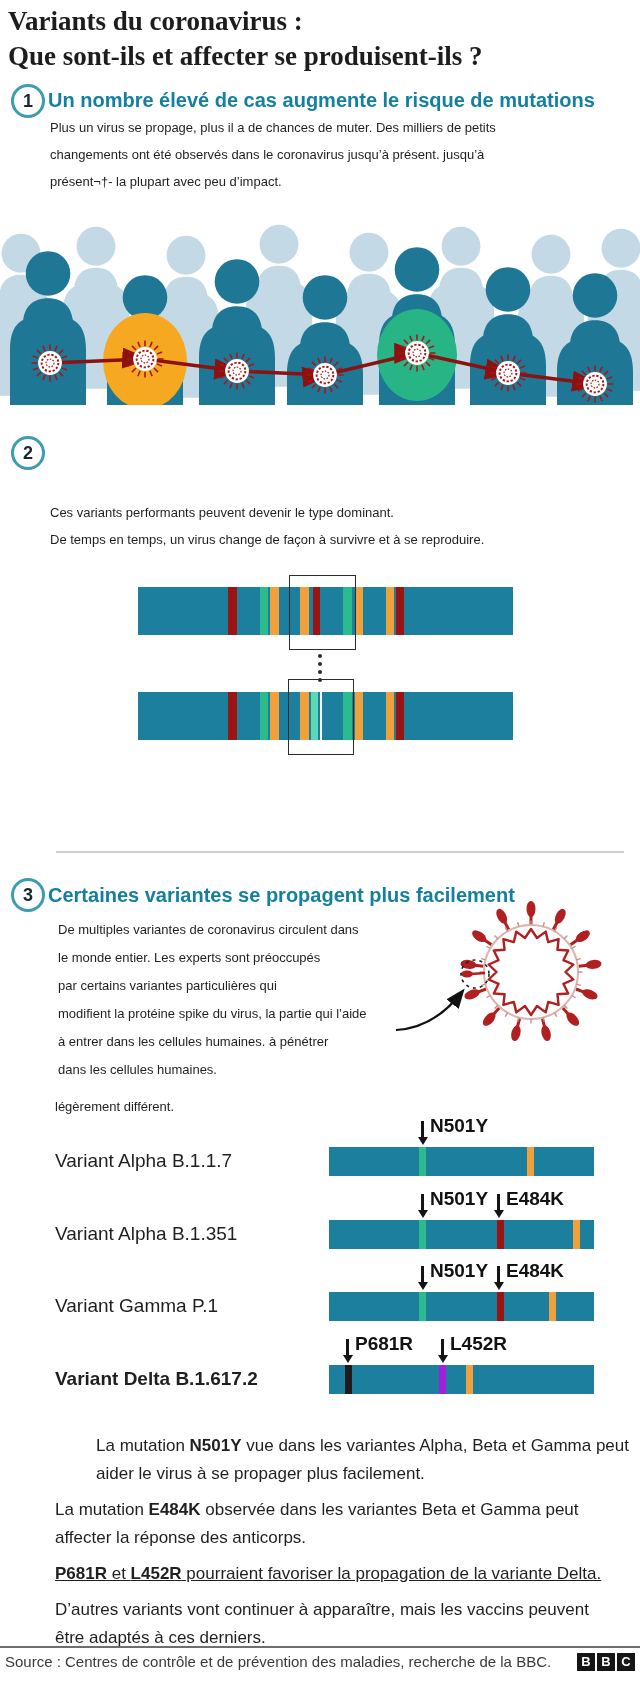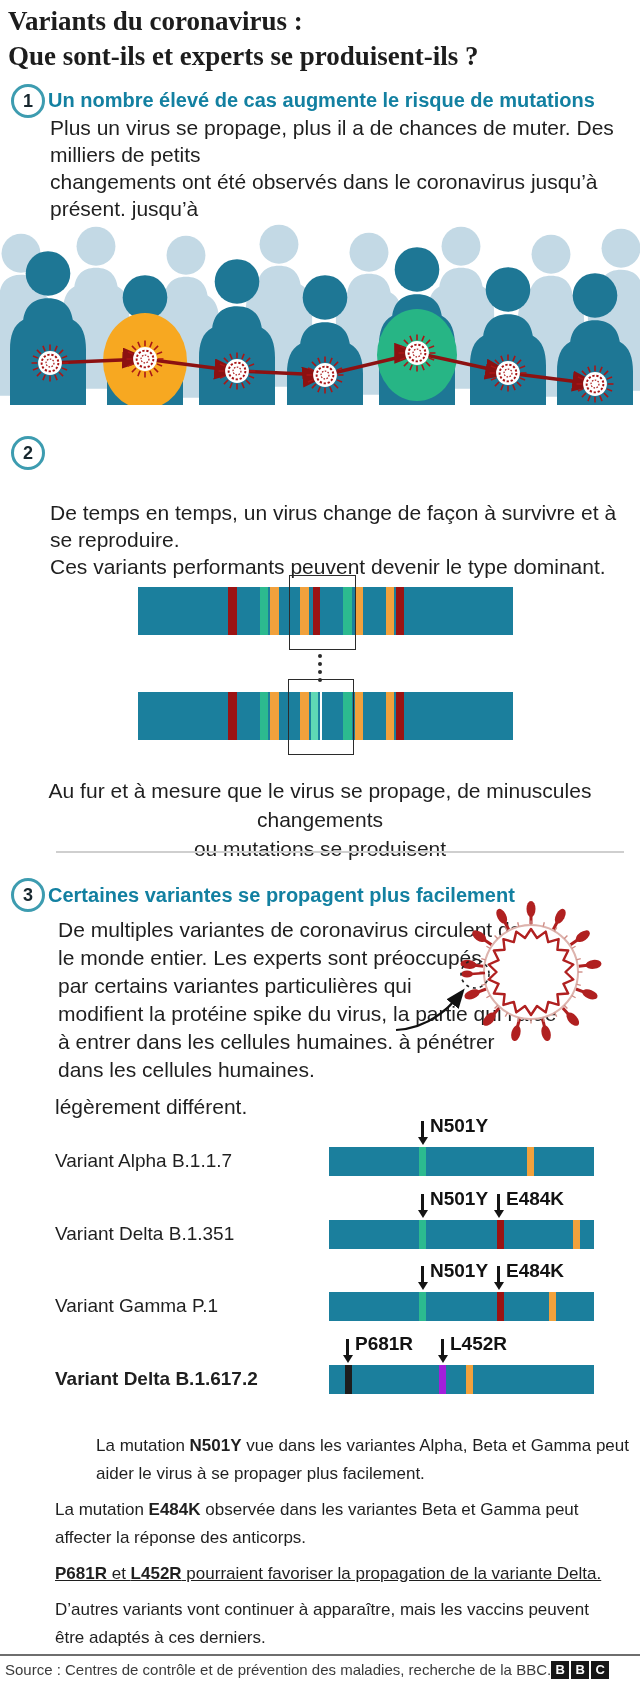--- a/index.html
+++ b/index.html
@@ -5,62 +5,63 @@
   html,body{margin:0;padding:0;background:#fff;}
   #page{position:relative;width:640px;height:1683px;background:#fff;overflow:hidden;
         font-family:"Liberation Sans",sans-serif;}
   .ln{display:block;}
   #title{position:absolute;left:8px;top:4px;font-family:"Liberation Serif","DejaVu Serif",serif;
          font-weight:700;font-size:27px;line-height:35px;color:#1d1d1d;}
   .numcircle{position:absolute;left:11px;width:34px;height:34px;border-radius:50%;
          border:3.5px solid #3d9cb0;color:#17272e;font-weight:700;font-size:18px;
          display:flex;align-items:center;justify-content:center;box-sizing:border-box;background:#fff;}
   .sheading{position:absolute;left:48px;color:#1380a1;font-weight:700;font-size:20px;line-height:27px;width:570px;}
-  .body{position:absolute;font-size:21px;line-height:27px;color:#1f1f1f;}
+  .body{position:absolute;font-size:13px;line-height:27px;color:#1f1f1f;}
   .center{left:0;width:640px;text-align:center;}
   #divider{position:absolute;left:56px;top:851px;width:568px;height:2px;background:#cfcfcf;}
   #crowd{position:absolute;left:0;top:203px;}
   #corona{position:absolute;left:380px;top:880px;}
   .gbar{position:absolute;background:#1b7f9d;}
   .stripe{position:absolute;top:0;height:100%;}
   .gbox{position:absolute;border:1.6px solid #2b2b2b;}
   .gdot{position:absolute;width:4px;height:4px;border-radius:50%;background:#2b2b2b;}
   .vname{position:absolute;left:55px;font-size:19px;color:#1f1f1f;white-space:nowrap;}
   .vbar{position:absolute;background:#1b7f9d;}
   .mlabel{position:absolute;font-size:19px;font-weight:800;color:#121212;white-space:nowrap;}
   .marrow{position:absolute;width:3px;height:17px;background:#141414;}
   .marrow::after{content:"";position:absolute;top:16px;left:-3.5px;border:5px solid transparent;
          border-top:8px solid #141414;border-bottom:none;}
   .note{position:absolute;left:55px;width:548px;font-size:17px;line-height:28px;color:#1f1f1f;}
   .note b{font-weight:800;}
-  #footer{position:absolute;left:0;bottom:0;width:640px;height:29px;border-top:2px solid #6e6e6e;
-         display:flex;align-items:center;justify-content:flex-start;padding:0 5px;
+  #footer{position:absolute;left:0;bottom:8px;width:640px;height:29px;border-top:2px solid #6e6e6e;
+         display:flex;align-items:center;justify-content:space-between;padding:0 5px;
          box-sizing:border-box;background:#fff;}
   #footer .src{font-size:15px;color:#3a3a3a;}
   #bbc-logo{display:flex;gap:2px;}
   .logo-sq{width:18px;height:18px;background:#161616;color:#fff;font-weight:700;font-size:13px;
          display:flex;align-items:center;justify-content:center;}
 </style>
 </head>
 <body>
 
 <div id="page">
 
   <div id="title">
       <div class="ln">Variants du coronavirus :</div>
-      <div class="ln">Que sont-ils et experts se produisent-ils ?</div>
+      <div class="ln">Que sont-ils et affecter se produisent-ils ?</div>
     </div>
 
   <div class="numcircle" style="top:84px">1</div>
   <div class="sheading" style="top:87px">
       <div class="ln">Un nombre élevé de cas augmente le risque de mutations</div>
     </div>
   <div class="body" style="left:50px;top:114px">
       <div class="ln">Plus un virus se propage, plus il a de chances de muter. Des milliers de petits</div>
       <div class="ln">changements ont été observés dans le coronavirus jusqu’à présent. jusqu’à</div>
+      <div class="ln">présent¬†- la plupart avec peu d’impact.</div>
     </div>
 
   <svg id="crowd" width="640" height="202" viewBox="0 0 640 202">
     <defs>
       <symbol id="person" viewBox="0 0 100 230">
         <circle cx="50" cy="32" r="27"></circle>
         <path d="M50,62 C70,62 78,74 80,88 C92,94 96,108 96,124 L96,230 L4,230 L4,124 C4,108 8,94 20,88 C22,74 30,62 50,62 Z"></path>
       </symbol>
       <symbol id="virusicon" viewBox="-25 -25 50 50">
         <g id="virus-spikes">
@@ -119,22 +120,22 @@
         <use href="#virusicon" x="215" y="146" width="44" height="44"></use>
         <use href="#virusicon" x="303" y="150" width="44" height="44"></use>
         <use href="#virusicon" x="395" y="128" width="44" height="44"></use>
         <use href="#virusicon" x="486" y="148" width="44" height="44"></use>
         <use href="#virusicon" x="573" y="159" width="44" height="44"></use>
       </g>
   </svg>
 
   <div class="numcircle" style="top:436px">2</div>
   <div class="body" style="left:50px;top:499px">
+      <div class="ln">Ces variants performants peuvent devenir le type dominant.</div>
       <div class="ln">De temps en temps, un virus change de façon à survivre et à se reproduire.</div>
-      <div class="ln">Ces variants performants peuvent devenir le type dominant.</div>
     </div>
 
   <div id="genome">
       <div class="gbar" style="left: 138px; top: 587px; width: 375px; height: 48px; background: rgb(27, 127, 157);">
         <div class="stripe" style="left: 90px; width: 9px; background: rgb(155, 19, 19);"></div>
         <div class="stripe" style="left: 122px; width: 8px; background: rgb(44, 186, 143);"></div>
         <div class="stripe" style="left: 132px; width: 9px; background: rgb(241, 161, 60);"></div>
         <div class="stripe" style="left: 162px; width: 9px; background: rgb(241, 161, 60);"></div>
         <div class="stripe" style="left: 175px; width: 7px; background: rgb(155, 19, 19);"></div>
         <div class="stripe" style="left: 205px; width: 9px; background: rgb(44, 186, 143);"></div>
@@ -153,24 +154,20 @@
         <div class="stripe" style="left: 205px; width: 9px; background: rgb(44, 186, 143);"></div>
         <div class="stripe" style="left: 217px; width: 8px; background: rgb(241, 161, 60);"></div>
         <div class="stripe" style="left: 248px; width: 8px; background: rgb(241, 161, 60);"></div>
         <div class="stripe" style="left: 258px; width: 8px; background: rgb(155, 19, 19);"></div>
       </div>
       <div class="gbox" style="left: 288px; top: 679px; width: 64px; height: 74px;"></div>
       <div class="gdot" style="left: 318px; top: 654px;"></div>
       <div class="gdot" style="left: 318px; top: 662px;"></div>
       <div class="gdot" style="left: 318px; top: 670px;"></div>
       <div class="gdot" style="left: 318px; top: 678px;"></div>
-    </div>
-  <div class="body center" style="top:776px;line-height:29px">
-      <div class="ln">Au fur et à mesure que le virus se propage, de minuscules changements</div>
-      <div class="ln">ou mutations se produisent</div>
     </div>
 
   <div id="divider"></div>
 
   <div class="numcircle" style="top:878px">3</div>
   <div class="sheading" style="top:882px">
       <div class="ln">Certaines variantes se propagent plus facilement</div>
     </div>
   <div class="body" style="left:58px;top:916px;line-height:28px">
       <div class="ln">De multiples variantes de coronavirus circulent dans</div>
@@ -252,21 +249,21 @@
     </div>
 
   <div id="variants">
       <div class="vname" style="top: 1150px;">Variant Alpha B.1.1.7</div>
       <div class="vbar" style="left: 329px; top: 1147px; width: 265px; height: 29px; background: rgb(27, 127, 157);">
         <div class="stripe" style="left: 90px; width: 7px; background: rgb(44, 186, 143);"></div>
         <div class="stripe" style="left: 198px; width: 7px; background: rgb(241, 161, 60);"></div>
       </div>
       <div class="marrow" style="left: 421px; top: 1121px;"></div>
       <div class="mlabel" style="left: 430px; top: 1115px;">N501Y</div>
-      <div class="vname" style="top: 1223px;">Variant Delta B.1.351</div>
+      <div class="vname" style="top: 1223px;">Variant Alpha B.1.351</div>
       <div class="vbar" style="left: 329px; top: 1220px; width: 265px; height: 29px; background: rgb(27, 127, 157);">
         <div class="stripe" style="left: 90px; width: 7px; background: rgb(44, 186, 143);"></div>
         <div class="stripe" style="left: 168px; width: 7px; background: rgb(155, 19, 19);"></div>
         <div class="stripe" style="left: 244px; width: 7px; background: rgb(241, 161, 60);"></div>
       </div>
       <div class="marrow" style="left: 421px; top: 1194px;"></div>
       <div class="mlabel" style="left: 430px; top: 1188px;">N501Y</div>
       <div class="marrow" style="left: 497px; top: 1194px;"></div>
       <div class="mlabel" style="left: 506px; top: 1188px;">E484K</div>
       <div class="vname" style="top: 1295px;">Variant Gamma P.1</div>

